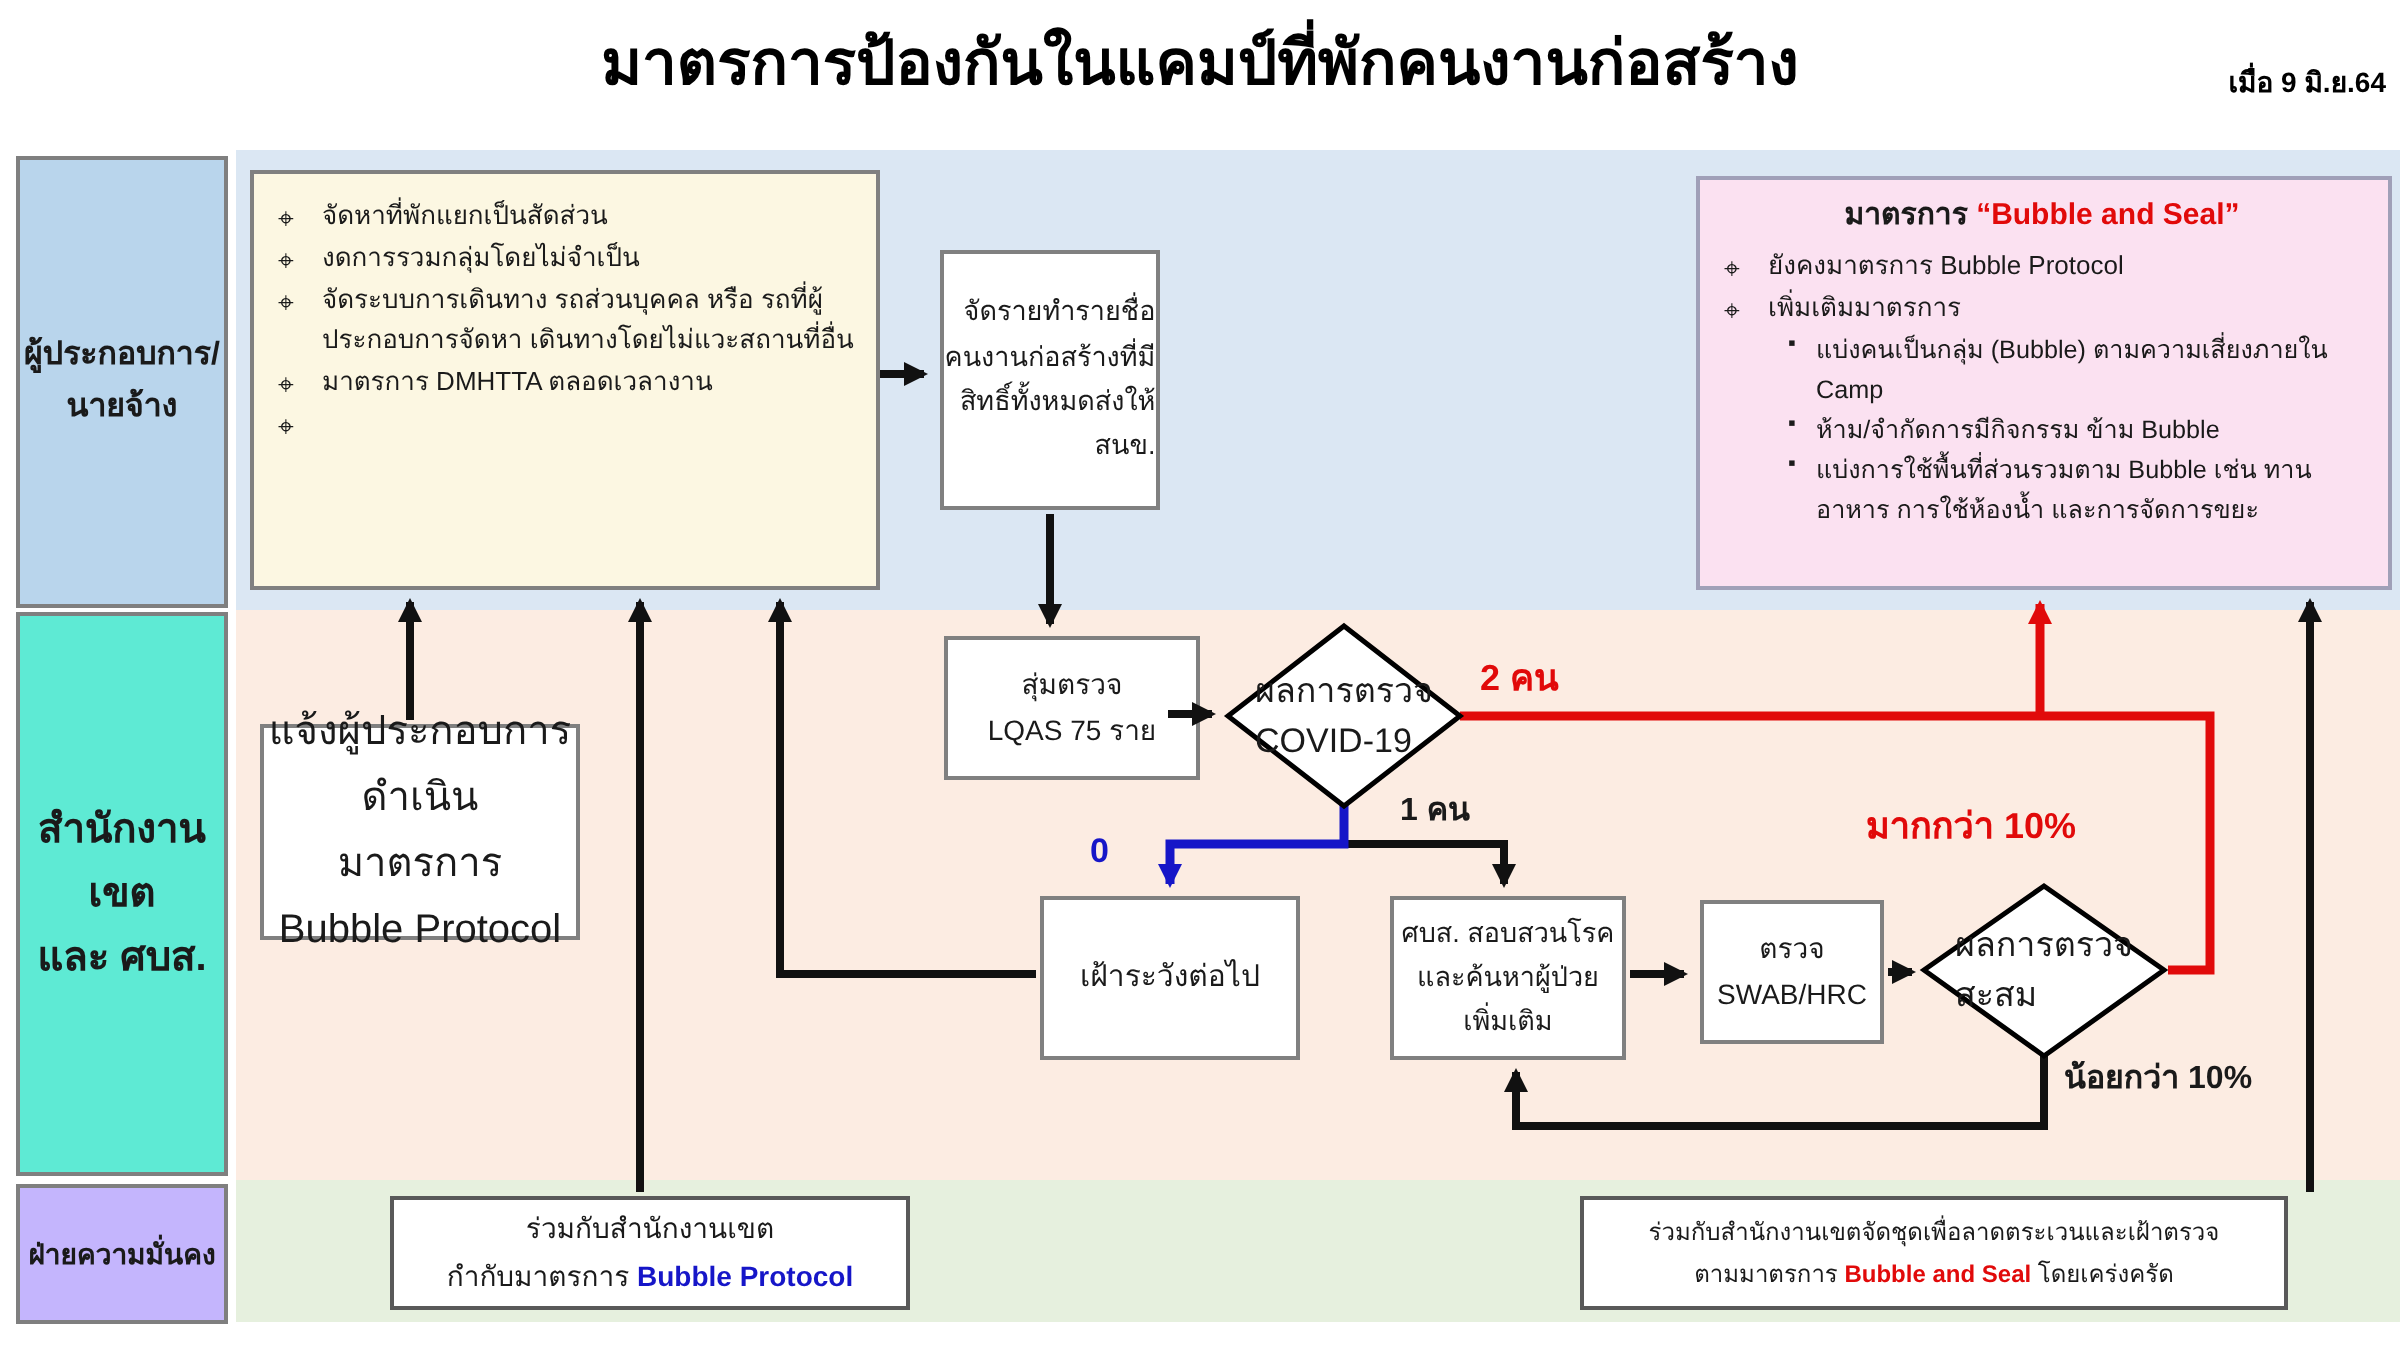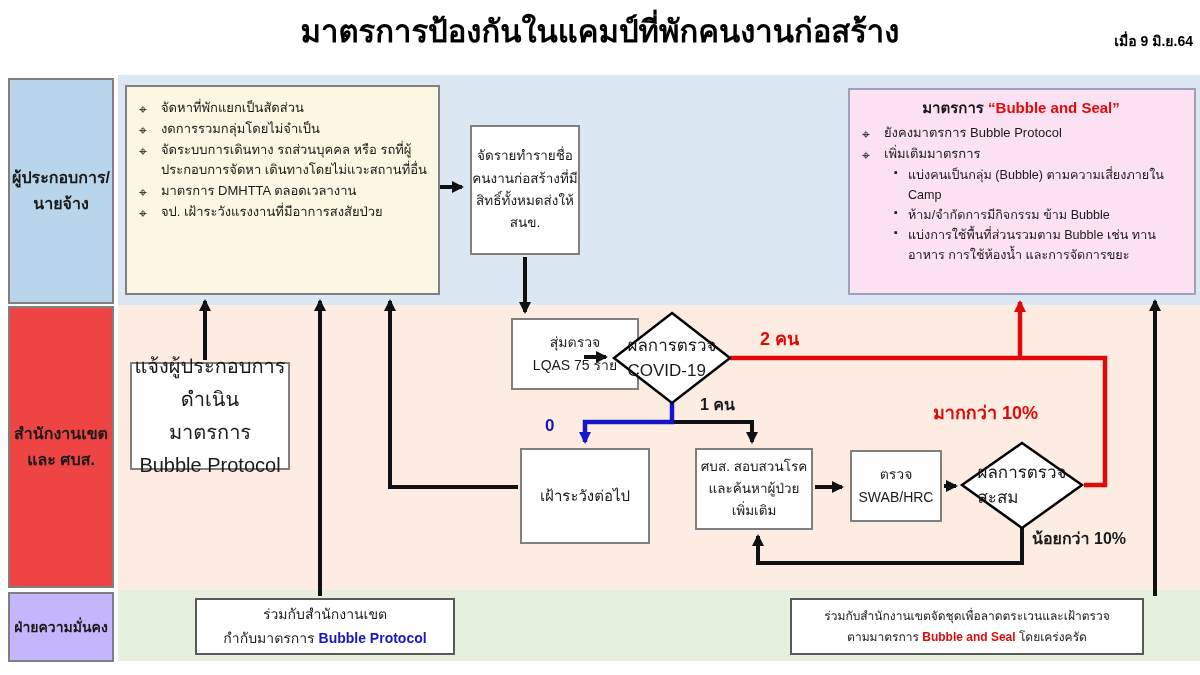--- a/index.html
+++ b/index.html
@@ -13,21 +13,21 @@
 
   .lane-bg{position:absolute;left:118px;width:1082px;z-index:0;}
   #lane1-bg{top:75px;height:230px;background:#dbe7f3;}
   #lane2-bg{top:305px;height:285px;background:#fcece2;}
   #lane3-bg{top:590px;height:71px;background:#e6f0de;}
 
   .lane-label{position:absolute;left:8px;width:102px;border:2px solid #7f7f7f;
       display:flex;align-items:center;justify-content:center;text-align:center;
       white-space:pre-line;font-weight:600;z-index:1;line-height:1.6;}
   #lane1-label{top:78px;height:222px;background:#b9d5ec;font-size:16px;}
-  #lane2-label{top:306px;height:278px;background:#ef4444;font-size:16px;}
+  #lane2-label{top:306px;height:278px;background:#5eead4;font-size:20px;}
   #lane3-label{top:592px;height:66px;background:#c4b5fd;font-size:14px;}
 
   .box{position:absolute;background:#fff;border:2px solid #808080;z-index:2;
        box-sizing:border-box;}
   .center-box{display:flex;align-items:center;justify-content:center;
        text-align:center;white-space:pre-line;line-height:1.65;}
 
   #protocol-box{left:125px;top:85px;width:315px;height:210px;background:#fcf7e2;
        padding:7px 8px 4px 8px;}
   #seal-box{left:848px;top:88px;width:348px;height:207px;background:#fbe1f1;
@@ -37,45 +37,45 @@
   .red{color:#e10a0a;}
   ul.bullets{list-style:none;margin:4px 0 0 0;padding:0 0 0 4px;}
   ul.bullets li{position:relative;padding-left:22px;text-align:left;
        font-size:13px;line-height:1.6;}
   ul.bullets .bmark{position:absolute;left:0;top:0;font-size:14px;color:#1a1a1a;}
   ul.subbullets{list-style:none;margin:0;padding:0 0 0 36px;}
   ul.subbullets li{position:relative;padding-left:14px;text-align:left;
        font-size:12.6px;line-height:1.6;}
   ul.subbullets .smark{position:absolute;left:0;top:-1px;font-size:11px;}
 
-  #roster-box{left:470px;top:125px;width:110px;height:130px;font-size:13.5px;}
+  #roster-box{left:470px;top:125px;width:110px;height:130px;font-size:13.5px;text-align:right;}
   #notify-box{left:130px;top:362px;width:160px;height:108px;font-size:20px;}
-  #lqas-box{left:472px;top:318px;width:128px;height:72px;font-size:14px;margin-left:39px;}
-  #monitor-box{left:520px;top:448px;width:130px;height:96px;font-size:15px;}
+  #lqas-box{left:472px;top:318px;width:128px;height:72px;font-size:14px;}
+  #monitor-box{left:520px;top:448px;width:130px;height:82px;font-size:15px;}
   #investigate-box{left:695px;top:448px;width:118px;height:82px;font-size:13.5px;}
   #swab-box{left:850px;top:450px;width:92px;height:72px;font-size:14px;}
 
   #secleft-box{left:195px;top:598px;width:260px;height:57px;border-color:#595959;
        display:flex;flex-direction:column;align-items:center;justify-content:center;
        font-size:14px;line-height:1.7;}
   #secright-box{left:790px;top:598px;width:354px;height:57px;border-color:#595959;
        display:flex;flex-direction:column;align-items:center;justify-content:center;
        font-size:12px;line-height:1.7;}
 
   #flow-svg{position:absolute;left:0;top:0;width:1200px;height:675px;
        z-index:5;pointer-events:none;}
 
   .diamond-label{position:absolute;z-index:6;display:flex;align-items:center;
        justify-content:center;text-align:left;white-space:pre-line;
        font-size:17px;line-height:1.5;}
   #covid-diamond-label{left:614px;top:330px;width:116px;height:56px;}
   #cumulative-diamond-label{left:962px;top:458px;width:120px;height:54px;}
 
   .edge-label{position:absolute;z-index:6;font-weight:bold;}
-  #label-two-cases{left:760px;top:324px;font-size:18px;color:#e10a0a;}
+  #label-two-cases{left:740px;top:324px;font-size:18px;color:#e10a0a;}
   #label-one-case{left:700px;top:392px;font-size:16px;color:#1a1a1a;font-weight:600;}
   #label-zero{left:545px;top:416px;font-size:17px;color:#1616c8;}
   #label-over10{left:933px;top:398px;font-size:18px;color:#e10a0a;}
   #label-under10{left:1032px;top:526px;font-size:16px;color:#1a1a1a;font-weight:600;}
 </style>
 </head>
 <body>
 
 <div id="canvas">
 
@@ -91,21 +91,21 @@
   <div class="lane-label" id="lane2-label">สำนักงานเขต
 และ ศบส.</div>
   <div class="lane-label" id="lane3-label">ฝ่ายความมั่นคง</div>
 
   <div class="box" id="protocol-box">
     <ul class="bullets">
       <li><span class="bmark">⌖</span><span>จัดหาที่พักแยกเป็นสัดส่วน</span></li>
       <li><span class="bmark">⌖</span><span>งดการรวมกลุ่มโดยไม่จำเป็น</span></li>
       <li><span class="bmark">⌖</span><span>จัดระบบการเดินทาง รถส่วนบุคคล หรือ รถที่ผู้ประกอบการจัดหา เดินทางโดยไม่แวะสถานที่อื่น</span></li>
       <li><span class="bmark">⌖</span><span>มาตรการ DMHTTA ตลอดเวลางาน</span></li>
-      <li><span class="bmark">⌖</span><span>จป. เฝ้าระวังแรงงานที่มีอาการสงสัยป่วย</span></li>
+      <li><span class="bmark">⌖</span></li>
     </ul>
   </div>
 
   <div class="box center-box" id="roster-box">จัดรายทำรายชื่อ
 คนงานก่อสร้างที่มี
 สิทธิ์ทั้งหมดส่งให้
 สนข.</div>
 
   <div class="box" id="seal-box">
     <div class="box-title"><span>มาตรการ </span><span class="red">“Bubble and Seal”</span></div>

